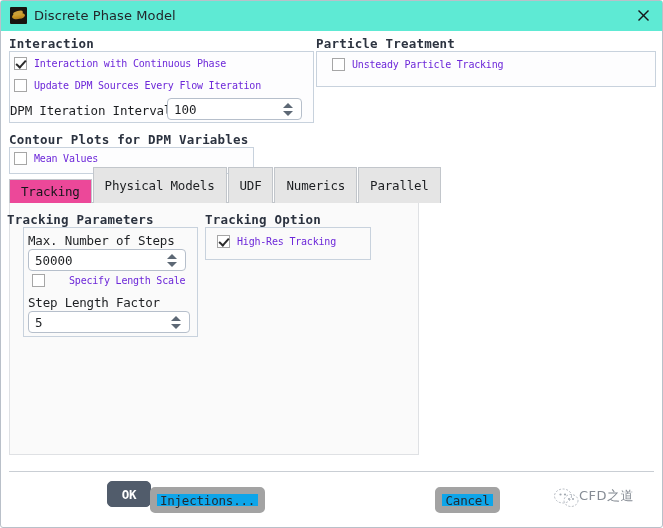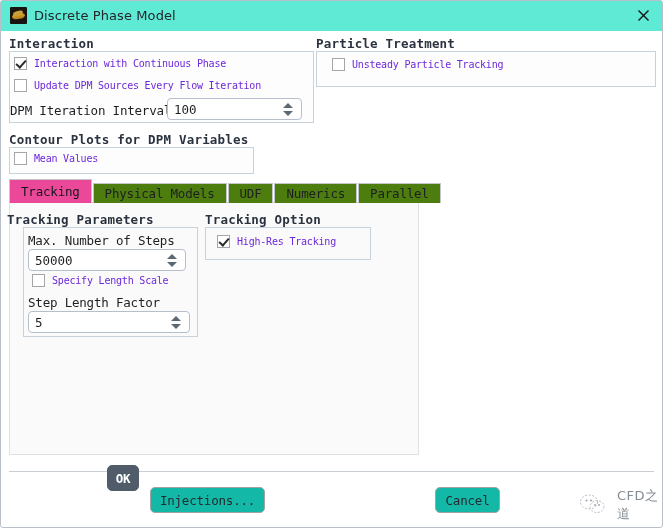--- a/index.html
+++ b/index.html
@@ -185,29 +185,29 @@
   
   .tabstrip {
     position: absolute;
     left: 8px; top: 178px;
     height: 24px;
     display: flex;
     align-items: flex-end;
     z-index: 3;
   }
   .tab {
-    height: 20px;
+    height: 36px;
     box-sizing: border-box;
     padding: 0 11px;
     display: flex;
     align-items: center;
     font-family: "DejaVu Sans Mono", "Liberation Mono", monospace;
     font-size: 12.5px;
     color: #1d1f22;
-    background: #4d7c0f;
+    background: #e5e5e5;
     border: 1px solid #c2c6cb;
     border-bottom: none;
     margin-right: 1px;
     letter-spacing: -0.2px;
     cursor: default;
   }
   .tab.active {
     background: #ec4899;
     border-color: #c2c6cb;
     height: 24px;
@@ -247,37 +247,36 @@
     cursor: default;
     white-space: nowrap;
   }
   .btn.primary {
     background: #515c6b;
     color: #ffffff;
     border: 1px solid #515c6b;
     font-weight: bold;
   }
   .btn.normal {
-    background: #14b8a6;
+    background: #0ea5e9;
     color: #262a30;
-    border: 1px solid #a3a3a3;
+    border: 7px solid #a3a3a3;
   }
   .btn.disabled {
     background: #e6e7e9;
     color: #9a9ea4;
     border: 1px solid #d3d6da;
   }
 
   
   .watermark {
     position: absolute;
-    left: 578px; top: 486px;
-    display: flex;
-    align-items: center;
-    gap: 12px;
+    left: 552px; top: 486px;
+    display: flex;
+    gap: 0;
     opacity: 0.92;
   }
   .wm-text {
     font-family: "DejaVu Sans", "Liberation Sans", sans-serif;
     font-size: 13px;
     color: #7b828b;
     letter-spacing: 0.5px;
   }
 </style>
 </head>
@@ -361,21 +360,21 @@
 
   <div class="flabel" style="left:27px; top:232px;">Max. Number of Steps</div>
   <div class="spin" style="left:27px; top:248px; width:158px; height:22px;">
     <input class="val" value="50000" style="">
     <span class="arrows">
       <span class="tri-up"></span>
       <span class="tri-dn"></span>
     </span>
   </div>
 
-  <div class="cb-row" style="left:31px; top:273px;">
+  <div class="cb-row" style="left:31px; top:273px;gap:17px;">
     <span class="cbox"></span>
     <span class="cb-label">Specify Length Scale</span>
   </div>
 
   <div class="flabel" style="left:27px; top:294px;">Step Length Factor</div>
   <div class="spin" style="left:27px; top:310px; width:162px; height:22px;">
     <input class="val" value="5" style="">
     <span class="arrows">
       <span class="tri-up"></span>
       <span class="tri-dn"></span>
@@ -385,21 +384,21 @@
   <div class="caption" style="left:204px; top:211px;">Tracking Option</div>
   <div class="groupbox" style="left:204px; top:226px; width:166px; height:33px; background:#fafafa;"></div>
 
   <div class="cb-row" style="left:216px; top:234px;">
     <span class="cbox checked"></span>
     <span class="cb-label">High-Res Tracking</span>
   </div>
 
   <div class="footer-sep"></div>
 
-  <div class="btn primary" style="left:106px; top:464px; width:32px;text-align:right;">
+  <div class="btn primary" style="left:106px; top:480px; width:44px;text-align:right;">
       <span>OK</span>
     </div>
   <div class="btn normal" style="left:149px; top:486px; width:115px;">
       <span>Injections...</span>
     </div>
   <div class="btn normal" style="left:434px; top:486px; width:65px;">
       <span>Cancel</span>
     </div>
 
   <div class="watermark">

